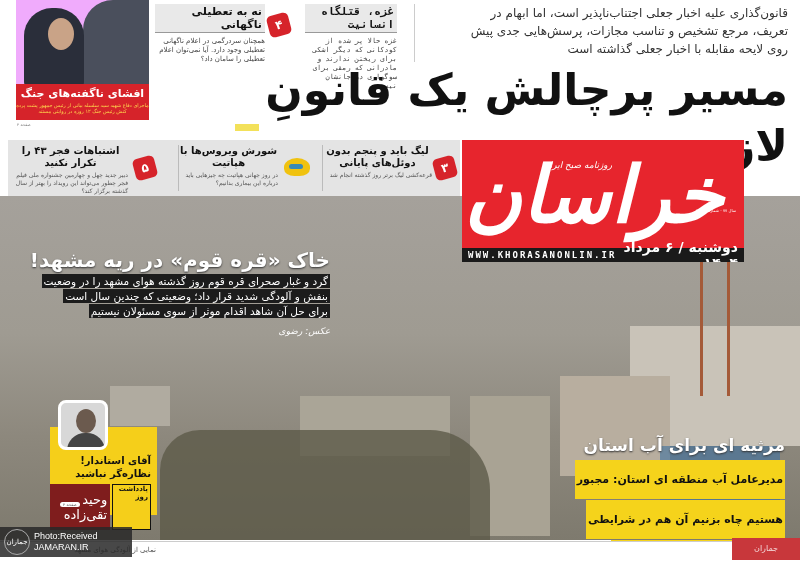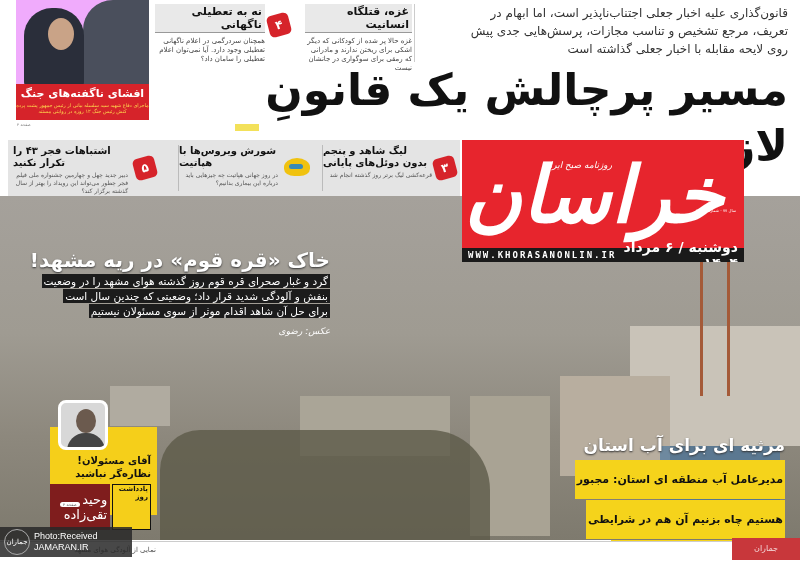--- a/index.html
+++ b/index.html
@@ -18,21 +18,21 @@
   .icon-logo::after { content: ""; position: absolute; left: 5px; top: 6px; width: 14px; height: 5px; background: #3a8ab5; border-radius: 3px; }
   .photo-box { left: 16px; top: 0; width: 133px; height: 120px; background: #f0abfc; overflow: hidden; }
   .photo-person { position: absolute; left: 8px; top: 8px; width: 60px; height: 78px; background: #2a2e3a; border-radius: 28px 28px 4px 4px; }
   .photo-face { position: absolute; left: 24px; top: 10px; width: 26px; height: 32px; background: #c9a387; border-radius: 50%; }
   .photo-back { position: absolute; right: 0; top: 0; width: 66px; height: 84px; background: #4a4f5c; border-radius: 30px 0 0 0; }
   .photo-caption { position: absolute; left: 0; bottom: 0; width: 100%; height: 36px; background: #d6232a; color: #fff; font-size: 11px; font-weight: bold; text-align: center; padding-top: 3px; }
   .photo-caption small { display: block; font-size: 5px; color: #ffd84d; font-weight: normal; margin-top: 2px; }
   
   .stripe { left: 8px; top: 140px; width: 452px; height: 56px; background: #e4e4e4; }
   .stripe-item { top: 5px; height: 46px; border-left: 1px solid #bbb; }
-  .stripe-title { font-size: 10px; font-weight: bold; color: #111; text-align: left; line-height: 12px; }
+  .stripe-title { font-size: 10px; font-weight: bold; color: #111; text-align: center; line-height: 12px; }
   .stripe-body { font-size: 6px; color: #555; line-height: 8px; margin-top: 2px; text-align: right; }
   
   .masthead { left: 462px; top: 140px; width: 282px; height: 122px; background: #e7252d; overflow: hidden; }
   .mast-logo { position: absolute; right: 20px; top: 10px; font-size: 78px; font-family: "DejaVu Serif", serif; font-weight: bold; color: #fff; font-style: italic; line-height: 90px; }
   .mast-tag { position: absolute; right: 132px; top: 20px; font-size: 9px; color: #fff; font-style: italic; }
   .mast-info { position: absolute; right: 8px; top: 68px; font-size: 4px; color: #fff; line-height: 5px; width: 40px; text-align: right; }
   .mast-bar { position: absolute; left: 0; bottom: 0; width: 100%; height: 14px; background: #1a1a1a; display: flex; justify-content: space-between; align-items: center; padding: 0 6px; }
   .mast-url { direction: ltr; font-size: 9px; color: #fff; letter-spacing: 2px; font-family: "DejaVu Sans Mono", monospace; font-weight: bold; }
   .mast-date { font-size: 14px; color: #fff; font-weight: bold; }
   
@@ -83,32 +83,32 @@
   </div>
 </div>
 <div class="abs small-note">صفحه ۲</div>
 
 <div class="abs mini-story" style="left:155px; width:110px;">
   <div class="mini-title">نه به تعطیلی ناگهانی</div>
   <div class="mini-body">همچنان سردرگمی در اعلام ناگهانی تعطیلی وجود دارد. آیا نمی‌توان اعلام تعطیلی را سامان داد؟</div>
 </div>
 <div class="abs badge" style="left:268px; top:14px;">۴</div>
 
-<div class="abs mini-story" style="left:305px; width:110px; border-right:1px solid #ccc; padding-right:2px;">
+<div class="abs mini-story" style="left:305px; width:110px; border-right:1px solid #ccc; padding-right:17px;font-family:Liberation Mono, monospace;">
   <div class="mini-title">غزه، قتلگاه انسانیت</div>
   <div class="mini-body">غزه حالا پر شده از کودکانی که دیگر اشکی برای ریختن ندارند و مادرانی که رمقی برای سوگواری در جانشان نیست</div>
 </div>
 
 <div class="abs lead-text">قانون‌گذاری علیه اخبار جعلی اجتناب‌ناپذیر است، اما ابهام در تعریف، مرجع تشخیص و تناسب مجازات، پرسش‌هایی جدی پیش روی لایحه مقابله با اخبار جعلی گذاشته است</div>
 <div class="abs headline">مسیر پرچالش یک قانونِ لازم</div>
 <div class="abs tag-small"></div>
 
 <div class="abs stripe">
   <div class="abs stripe-item" style="right:28px; width:110px;">
-    <div class="stripe-title">لیگ شاهد و پنجم بدون دوئل‌های پایانی</div>
+    <div class="stripe-title">لیگ باید و پنجم بدون دوئل‌های پایانی</div>
     <div class="stripe-body">قرعه‌کشی لیگ برتر روز گذشته انجام شد</div>
   </div>
   <div class="abs badge" style="right:4px; top:17px;">۳</div>
 
   <div class="abs icon-logo" style="right:150px; top:18px;"></div>
   <div class="abs stripe-item" style="right:182px; width:100px;">
     <div class="stripe-title">شورش ویروس‌ها با هپاتیت</div>
     <div class="stripe-body">در روز جهانی هپاتیت چه چیزهایی باید درباره این بیماری بدانیم؟</div>
   </div>
 
@@ -152,21 +152,21 @@
 <div class="abs water-lines">
   <span class="y-line">مدیرعامل آب منطقه ای استان: مجبور</span>
   <span class="y-line">هستیم چاه بزنیم آن هم در شرایطی</span>
   <span class="y-line">که منابع زیرزمینی بحرانی است</span>
   <span class="sig">عکس: رضوی</span>
 </div>
 
 <div class="abs oped">
   <div class="oped-photo"></div>
   <div class="oped-title">
-    <div>آقای مسئولان!</div>
+    <div>آقای استاندار!</div>
     <div>نظاره‌گر نباشید</div>
   </div>
   <div class="oped-tags">
     <span class="oped-tag1">یادداشت روز</span>
     <span class="oped-tag2">وحید تقی‌زاده</span>
   </div>
   <div class="oped-page">صفحه ۲</div>
 </div>
 
 <div class="abs caption-bar"></div>

